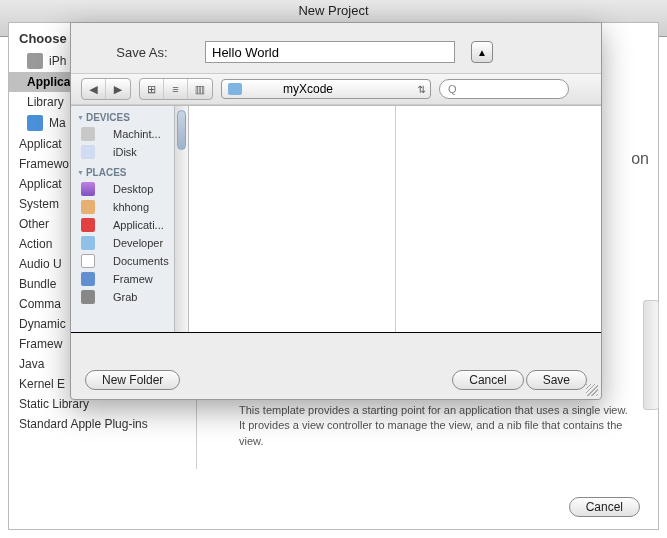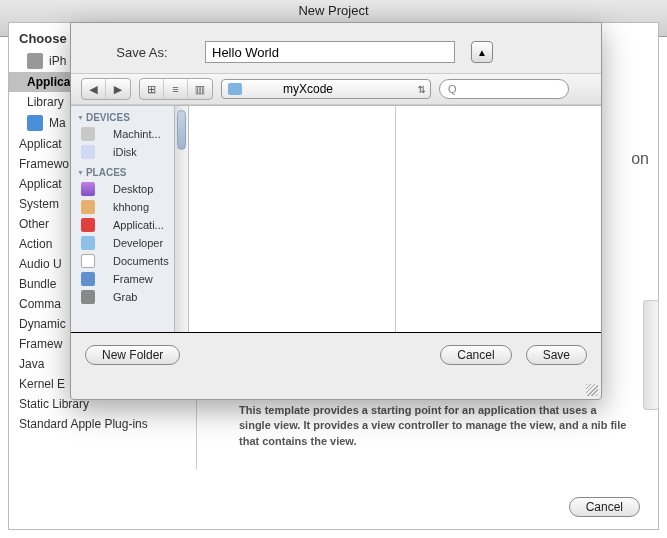--- a/index.html
+++ b/index.html
@@ -7,21 +7,21 @@
 
 .titlebar { height: 37px; background: linear-gradient(#e8e8e8,#cfcfcf); border-bottom: 1px solid #999; text-align: center; font-size: 13px; line-height: 22px; color: #222; }
 
 .bg-window { position: absolute; top: 22px; left: 8px; right: 8px; bottom: 8px; border: 1px solid #bbb; background: #fff; }
 .bg-left { position: absolute; top: 0; left: 0; width: 188px; bottom: 60px; border-right: 1px solid #ccc; }
 .bg-left h3 { font-size: 13px; font-weight: bold; padding: 8px 10px 4px; color: #333; }
 .bg-item { font-size: 12px; padding: 3px 10px 3px 18px; color: #333; display: flex; align-items: center; gap: 6px; }
 .bg-item.selected { background: #c0c0c0; color: #000; font-weight: bold; }
 .bg-item .ico { width: 16px; height: 16px; background: #999; border-radius: 2px; display: inline-block; }
 .bg-cat { font-size: 12px; padding: 3px 10px; color: #333; }
-.bg-desc { position: absolute; left: 230px; right: 30px; bottom: 80px; font-size: 11px; color: #555; line-height: 1.4; font-weight: bold; }
+.bg-desc { position: absolute; left: 230px; right: 30px; bottom: 80px; font-size: 11px; color: #555; line-height: 1.4; }
 .bg-template { position: absolute; left: 230px; bottom: 140px; display: flex; align-items: center; gap: 8px; }
 .bg-template .tile { width: 30px; height: 30px; background: #bcd4e8; border: 1px solid #aaa; }
 .bg-template .lbl { font-size: 12px; color: #aaa; }
 .bg-buttons { position: absolute; right: 18px; bottom: 12px; display: flex; gap: 10px; }
 .mac-btn { background: linear-gradient(#fdfdfd,#e2e2e2); border: 1px solid #888; border-radius: 11px; padding: 2px 16px; font-size: 12px; color: #222; cursor: pointer; }
 
 
 .sheet { position: absolute; top: 22px; left: 70px; width: 532px; height: 378px; background: #ededed; border: 1px solid #999; box-shadow: 0 10px 30px rgba(0,0,0,0.35); border-radius: 0 0 4px 4px; }
 .sheet-row1 { display: flex; align-items: center; gap: 8px; padding: 18px 16px 10px; }
 .sheet-row1 label { font-size: 13px; width: 110px; text-align: center; color: #333; }
@@ -53,21 +53,21 @@
 .ico-app { background: #e04040; }
 .ico-doc { background: #fff; border: 1px solid #aaa; }
 .ico-dev { background: #8fc0e8; }
 .ico-xcode { background: #6090d0; }
 .ico-grab { background: #888; }
 
 .columns { flex: 1; display: flex; }
 .col { flex: 1; border-right: 1px solid #ccc; }
 .col:last-child { border-right: none; }
 
-.sheet-footer { display: flex; align-items: center; padding: 12px 14px; gap: 14px; }
+.sheet-footer { display: flex; align-items: center; padding: 12px 14px; gap: 2px; margin-top: 25px; }
 .sheet-footer .spacer { flex: 1; }
 .resize-grip { position: absolute; right: 3px; bottom: 3px; width: 12px; height: 12px; background: repeating-linear-gradient(135deg,#aaa 0 1px,transparent 1px 3px); }
 
 .ion { position: absolute; right: 18px; top: 150px; font-size: 16px; color: #555; }
 .scrollbar-right { position: absolute; right: 8px; top: 300px; width: 16px; height: 110px; background: linear-gradient(90deg,#e0e0e0,#f5f5f5); border: 1px solid #ccc; border-radius: 3px; }
 </style>
 </head>
 <body>
 
 <div class="titlebar">New Project</div>

